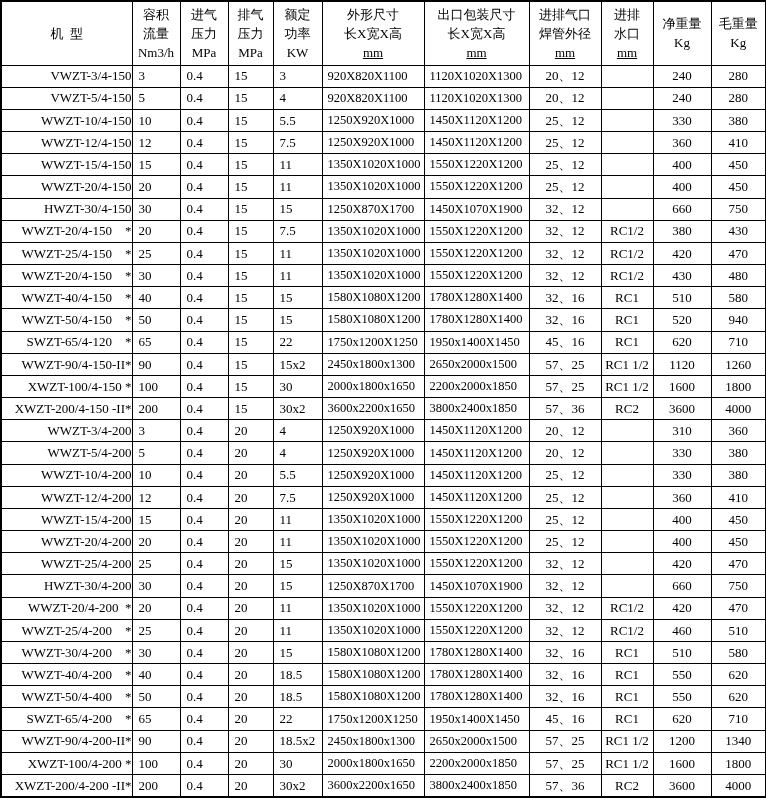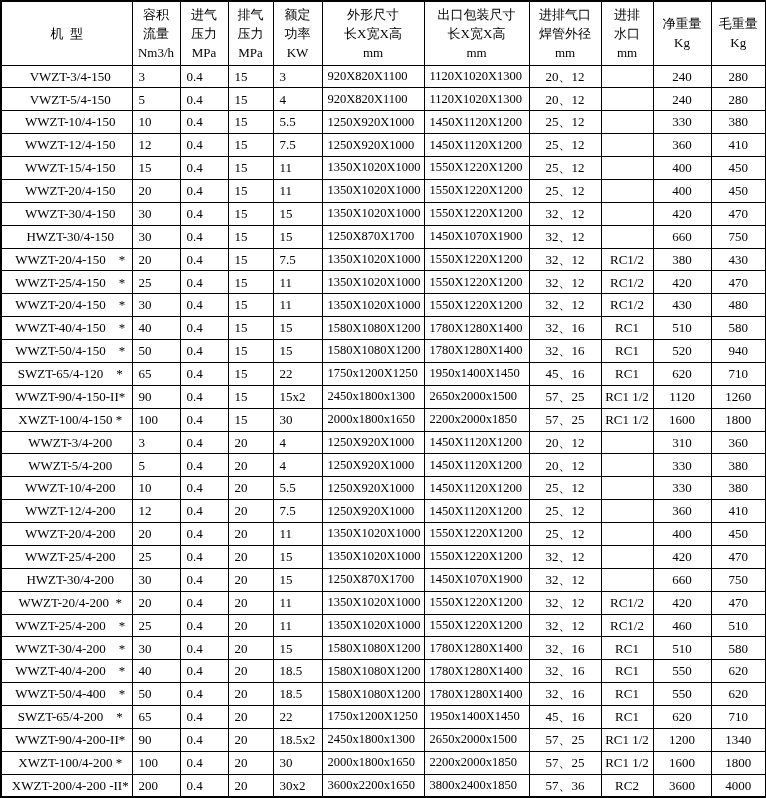--- a/index.html
+++ b/index.html
@@ -4,24 +4,24 @@
 <style>
   html,body{margin:0;padding:0;background:#ffffff;}
   body{font-family:"Liberation Serif","DejaVu Serif",serif;color:#000;}
   table{border-collapse:collapse;table-layout:fixed;width:766px;height:798px;border:2px solid #000;}
   th,td{border:1px solid #000;padding:0;overflow:hidden;white-space:pre;}
   thead tr{height:64px;}
   tbody tr{height:21.5px;}
   th{font-weight:normal;font-size:13px;text-align:center;vertical-align:middle;line-height:19px;padding:0 1px;}
   td{font-size:13px;vertical-align:middle;line-height:1.2;}
   .c-left{text-align:left;padding-left:6px;}
-  .c-model{text-align:center;padding-left:7px;}
+  .c-model{text-align:right;padding-left:7px;}
   .c-dim{text-align:left;padding-left:5px;font-size:12.5px;}
   .c-center{text-align:center;}
-  .u{}
+  .u{text-decoration:underline;}
 </style>
 </head>
 <body>
 
 <table>
   <colgroup>
     <col style="width:131px">
       <col style="width:48px">
       <col style="width:48px">
       <col style="width:45px">
@@ -121,33 +121,20 @@
     <td class="c-left">15</td>
     <td class="c-left">11</td>
     <td class="c-dim">1350X1020X1000</td>
     <td class="c-dim">1550X1220X1200</td>
     <td class="c-center">25、12</td>
     <td class="c-center"></td>
     <td class="c-center">400</td>
     <td class="c-center">450</td>
   </tr>
       <tr>
-    <td class="c-model">WWZT-30/4-150</td>
-    <td class="c-left">30</td>
-    <td class="c-left">0.4</td>
-    <td class="c-left">15</td>
-    <td class="c-left">15</td>
-    <td class="c-dim">1350X1020X1000</td>
-    <td class="c-dim">1550X1220X1200</td>
-    <td class="c-center">32、12</td>
-    <td class="c-center"></td>
-    <td class="c-center">420</td>
-    <td class="c-center">470</td>
-  </tr>
-      <tr>
     <td class="c-model">HWZT-30/4-150</td>
     <td class="c-left">30</td>
     <td class="c-left">0.4</td>
     <td class="c-left">15</td>
     <td class="c-left">15</td>
     <td class="c-dim">1250X870X1700</td>
     <td class="c-dim">1450X1070X1900</td>
     <td class="c-center">32、12</td>
     <td class="c-center"></td>
     <td class="c-center">660</td>
@@ -251,20 +238,33 @@
     <td class="c-left">15</td>
     <td class="c-left">30</td>
     <td class="c-dim">2000x1800x1650</td>
     <td class="c-dim">2200x2000x1850</td>
     <td class="c-center">57、25</td>
     <td class="c-center">RC1 1/2</td>
     <td class="c-center">1600</td>
     <td class="c-center">1800</td>
   </tr>
       <tr>
+    <td class="c-model">XWZT-200/4-150 -II*</td>
+    <td class="c-left">200</td>
+    <td class="c-left">0.4</td>
+    <td class="c-left">15</td>
+    <td class="c-left">30x2</td>
+    <td class="c-dim">3600x2200x1650</td>
+    <td class="c-dim">3800x2400x1850</td>
+    <td class="c-center">57、36</td>
+    <td class="c-center">RC2</td>
+    <td class="c-center">3600</td>
+    <td class="c-center">4000</td>
+  </tr>
+      <tr>
     <td class="c-model">WWZT-3/4-200</td>
     <td class="c-left">3</td>
     <td class="c-left">0.4</td>
     <td class="c-left">20</td>
     <td class="c-left">4</td>
     <td class="c-dim">1250X920X1000</td>
     <td class="c-dim">1450X1120X1200</td>
     <td class="c-center">20、12</td>
     <td class="c-center"></td>
     <td class="c-center">310</td>
@@ -301,20 +301,33 @@
     <td class="c-left">12</td>
     <td class="c-left">0.4</td>
     <td class="c-left">20</td>
     <td class="c-left">7.5</td>
     <td class="c-dim">1250X920X1000</td>
     <td class="c-dim">1450X1120X1200</td>
     <td class="c-center">25、12</td>
     <td class="c-center"></td>
     <td class="c-center">360</td>
     <td class="c-center">410</td>
+  </tr>
+      <tr>
+    <td class="c-model">WWZT-15/4-200</td>
+    <td class="c-left">15</td>
+    <td class="c-left">0.4</td>
+    <td class="c-left">20</td>
+    <td class="c-left">11</td>
+    <td class="c-dim">1350X1020X1000</td>
+    <td class="c-dim">1550X1220X1200</td>
+    <td class="c-center">25、12</td>
+    <td class="c-center"></td>
+    <td class="c-center">400</td>
+    <td class="c-center">450</td>
   </tr>
       <tr>
     <td class="c-model">WWZT-20/4-200</td>
     <td class="c-left">20</td>
     <td class="c-left">0.4</td>
     <td class="c-left">20</td>
     <td class="c-left">11</td>
     <td class="c-dim">1350X1020X1000</td>
     <td class="c-dim">1550X1220X1200</td>
     <td class="c-center">25、12</td>

